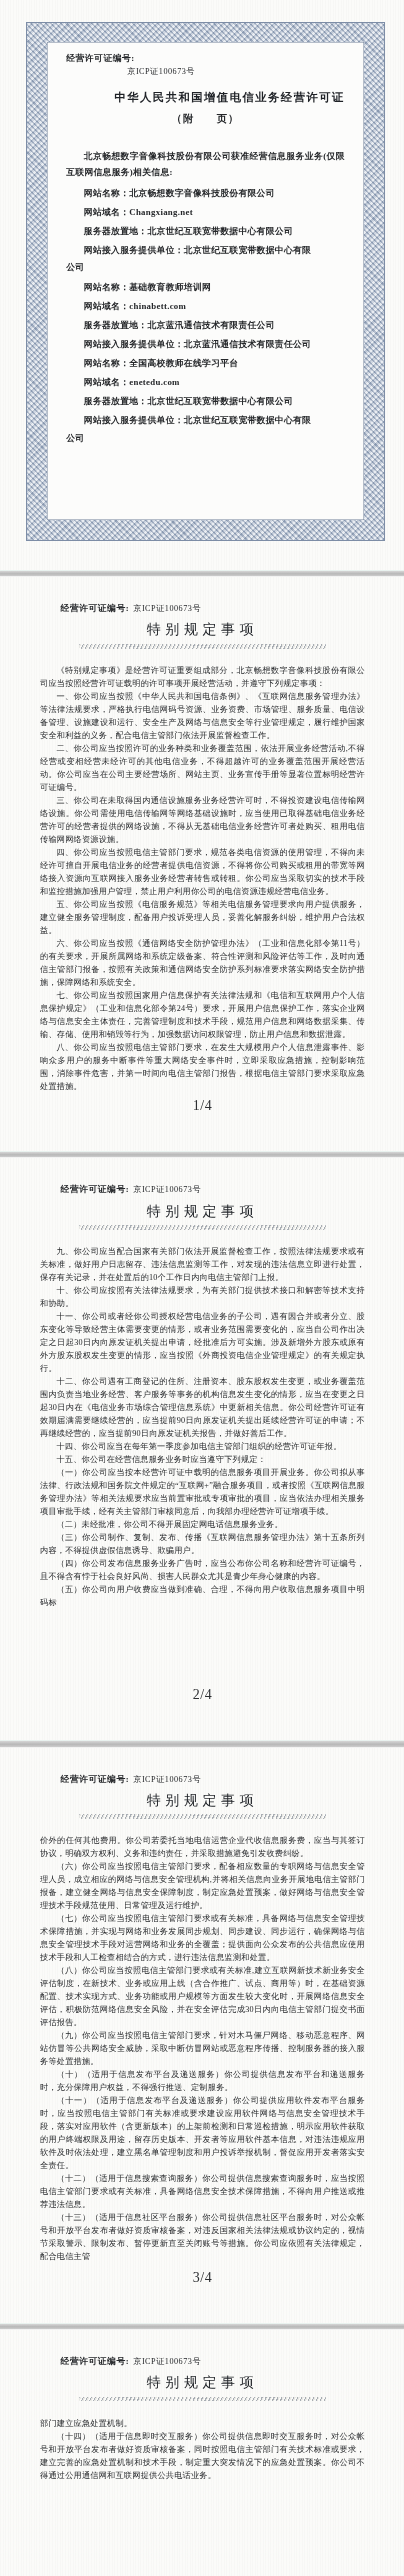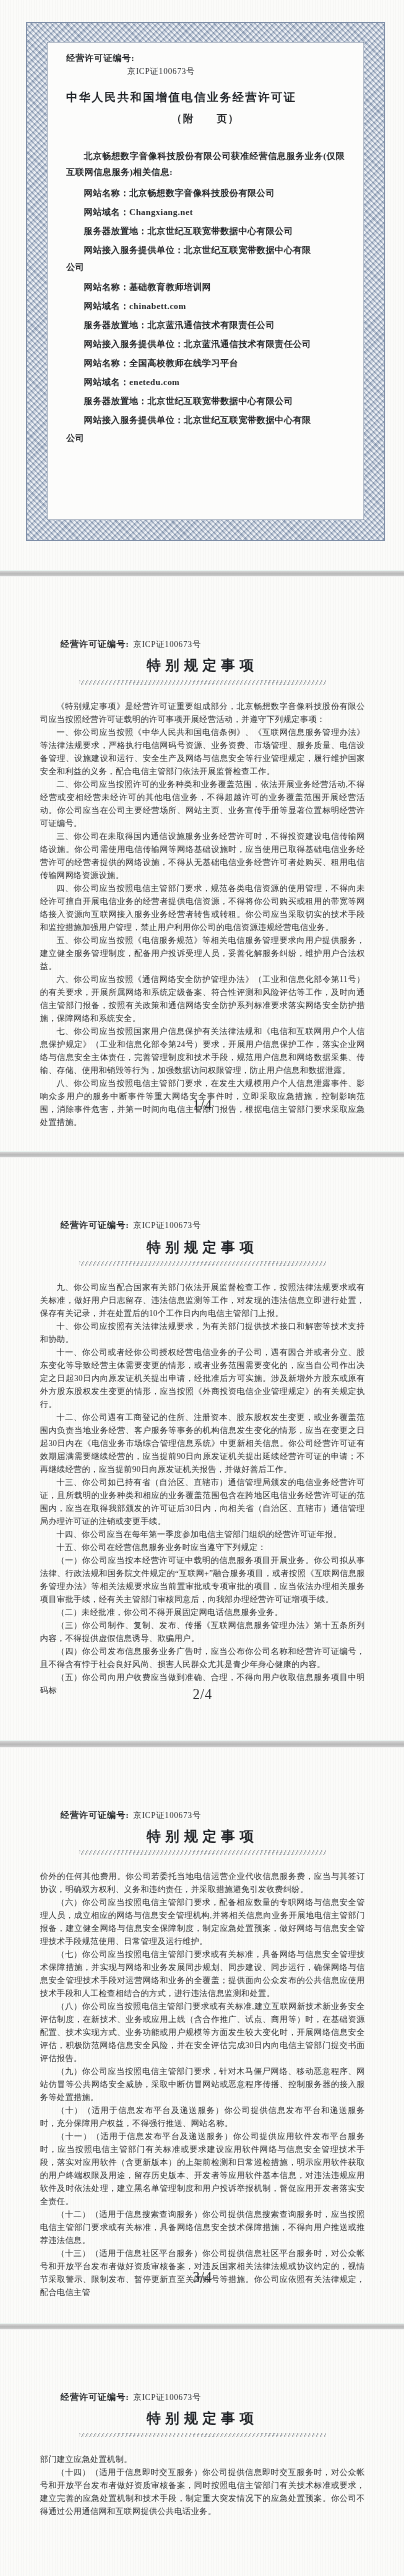--- a/index.html
+++ b/index.html
@@ -40,21 +40,21 @@
     width:100%; height:100%;
     box-sizing:border-box;
     background:#fcfcfb;
     box-shadow:inset 0 0 0 0.5px #6f7f98;
     padding:11.3px 19.6px 0 19.6px;
   }
   .lic-label{font-size:8.8px; font-weight:bold; letter-spacing:0.5px;}
   .lic-value{font-size:8.2px; margin:1px 0 0 61px; letter-spacing:0.5px;}
   .cert-title{
     margin-top:12.4px;
-    text-align:left;
+    text-align:right;
     font-size:11.3px; font-weight:bold; letter-spacing:1.5px;
     color:#1e2126;
   }
   .cert-subtitle{
     margin-top:7.2px;
     text-align:center;
     font-size:10.3px; font-weight:bold; letter-spacing:1px;
   }
   .cert-intro{
     margin-top:23px;
@@ -72,28 +72,28 @@
     letter-spacing:0.3px;
   }
   .f-line.cont{margin-top:5px; text-indent:0;}
 
   
   .sp{padding:0 40px;}
   .p2{height:574px;}
   .p3{height:582px;}
   .p4{height:575px;}
   .p5{height:551px;}
-  .sp-head{padding-top:62px;}
+  .sp-head{padding-top:26px;}
   .sp-lic{padding-left:20.6px; white-space:nowrap;}
   .sp-lic .lab{font-size:8.8px; font-weight:bold; letter-spacing:0.5px;}
   .sp-lic .val{font-size:8.2px; margin-left:4.1px; letter-spacing:0.5px;}
   .sp-title{
     margin-top:6.2px;
     text-align:center;
-    font-size:14px; font-weight:bold; letter-spacing:4.6px;
+    font-size:14px; font-weight:normal; letter-spacing:4.6px;
     color:#1e2126;
   }
   .orn{
     width:76%; height:4.6px;
     margin:4.6px auto 0;
     background:repeating-linear-gradient(115deg, #9aa0a8 0 1px, #e6e6e2 1px 2.1px, rgba(0,0,0,0) 2.1px 3.6px);
     opacity:.85;
     border-radius:1px;
   }
   .sp-body{margin-top:15.5px;}
@@ -178,21 +178,20 @@
         <span class="lab">经营许可证编号:</span><span class="val">京ICP证100673号</span>
       </div>
       <div class="sp-title">特别规定事项</div>
       <div class="orn"></div>
     </div>
     <div class="sp-body">
       <p class="para">九、你公司应当配合国家有关部门依法开展监督检查工作，按照法律法规要求或有关标准，做好用户日志留存、违法信息监测等工作，对发现的违法信息立即进行处置，保存有关记录，并在处置后的10个工作日内向电信主管部门上报。</p>
       <p class="para">十、你公司应按照有关法律法规要求，为有关部门提供技术接口和解密等技术支持和协助。</p>
       <p class="para">十一、你公司或者经你公司授权经营电信业务的子公司，遇有因合并或者分立、股东变化等导致经营主体需要变更的情形，或者业务范围需要变化的，应当自公司作出决定之日起30日内向原发证机关提出申请，经批准后方可实施。涉及新增外方股东或原有外方股东股权发生变更的情形，应当按照《外商投资电信企业管理规定》的有关规定执行。</p>
       <p class="para">十二、你公司遇有工商登记的住所、注册资本、股东股权发生变更，或业务覆盖范围内负责当地业务经营、客户服务等事务的机构信息发生变化的情形，应当在变更之日起30日内在《电信业务市场综合管理信息系统》中更新相关信息。你公司经营许可证有效期届满需要继续经营的，应当提前90日向原发证机关提出延续经营许可证的申请；不再继续经营的，应当提前90日向原发证机关报告，并做好善后工作。</p>
-      <p class="para">十三、你公司如已持有省（自治区、直辖市）通信管理局颁发的电信业务经营许可证，且所载明的业务种类和相应的业务覆盖范围包含在跨地区电信业务经营许可证的范围内，应当在取得我部颁发的许可证后30日内，向相关省（自治区、直辖市）通信管理局办理许可证的注销或变更手续。</p>
       <p class="para">十四、你公司应当在每年第一季度参加电信主管部门组织的经营许可证年报。</p>
       <p class="para">十五、你公司在经营信息服务业务时应当遵守下列规定：</p>
       <p class="para">（一）你公司应当按本经营许可证中载明的信息服务项目开展业务。你公司拟从事法律、行政法规和国务院文件规定的“互联网+”融合服务项目，或者按照《互联网信息服务管理办法》等相关法规要求应当前置审批或专项审批的项目，应当依法办理相关服务项目审批手续，经有关主管部门审核同意后，向我部办理经营许可证增项手续。</p>
       <p class="para">（二）未经批准，你公司不得开展固定网电话信息服务业务。</p>
       <p class="para">（三）你公司制作、复制、发布、传播《互联网信息服务管理办法》第十五条所列内容，不得提供虚假信息诱导、欺骗用户。</p>
       <p class="para">（四）你公司发布信息服务业务广告时，应当公布你公司名称和经营许可证编号，且不得含有悖于社会良好风尚、损害人民群众尤其是青少年身心健康的内容。</p>
       <p class="para">（五）你公司向用户收费应当做到准确、合理，不得向用户收取信息服务项目中明码标</p>
     </div>
     <div class="page-no">2/4</div>
   </div>
@@ -206,21 +205,21 @@
       </div>
       <div class="sp-title">特别规定事项</div>
       <div class="orn"></div>
     </div>
     <div class="sp-body">
       <p class="para noind">价外的任何其他费用。你公司若委托当地电信运营企业代收信息服务费，应当与其签订协议，明确双方权利、义务和违约责任，并采取措施避免引发收费纠纷。</p>
       <p class="para">（六）你公司应当按照电信主管部门要求，配备相应数量的专职网络与信息安全管理人员，成立相应的网络与信息安全管理机构,并将相关信息向业务开展地电信主管部门报备，建立健全网络与信息安全保障制度，制定应急处置预案，做好网络与信息安全管理技术手段规范使用、日常管理及运行维护。</p>
       <p class="para">（七）你公司应当按照电信主管部门要求或有关标准，具备网络与信息安全管理技术保障措施，并实现与网络和业务发展同步规划、同步建设、同步运行，确保网络与信息安全管理技术手段对运营网络和业务的全覆盖；提供面向公众发布的公共信息应使用技术手段和人工检查相结合的方式，进行违法信息监测和处置。</p>
       <p class="para">（八）你公司应当按照电信主管部门要求或有关标准,建立互联网新技术新业务安全评估制度，在新技术、业务或应用上线（含合作推广、试点、商用等）时，在基础资源配置、技术实现方式、业务功能或用户规模等方面发生较大变化时，开展网络信息安全评估，积极防范网络信息安全风险，并在安全评估完成30日内向电信主管部门提交书面评估报告。</p>
       <p class="para">（九）你公司应当按照电信主管部门要求，针对木马僵尸网络、移动恶意程序、网站仿冒等公共网络安全威胁，采取中断仿冒网站或恶意程序传播、控制服务器的接入服务等处置措施。</p>
-      <p class="para">（十）（适用于信息发布平台及递送服务）你公司提供信息发布平台和递送服务时，充分保障用户权益，不得强行推送、网站名称。</p>
+      <p class="para">（十）（适用于信息发布平台及递送服务）你公司提供信息发布平台和递送服务时，充分保障用户权益，不得强行推送、定制服务。</p>
       <p class="para">（十一）（适用于信息发布平台及递送服务）你公司提供应用软件发布平台服务时，应当按照电信主管部门有关标准或要求建设应用软件网络与信息安全管理技术手段，落实对应用软件（含更新版本）的上架前检测和日常巡检措施，明示应用软件获取的用户终端权限及用途，留存历史版本、开发者等应用软件基本信息，对违法违规应用软件及时依法处理，建立黑名单管理制度和用户投诉举报机制，督促应用开发者落实安全责任。</p>
       <p class="para">（十二）（适用于信息搜索查询服务）你公司提供信息搜索查询服务时，应当按照电信主管部门要求或有关标准，具备网络信息安全技术保障措施，不得向用户推送或推荐违法信息。</p>
       <p class="para">（十三）（适用于信息社区平台服务）你公司提供信息社区平台服务时，对公众帐号和开放平台发布者做好资质审核备案，对违反国家相关法律法规或协议约定的，视情节采取警示、限制发布、暂停更新直至关闭账号等措施。你公司应依照有关法律规定，配合电信主管</p>
     </div>
     <div class="page-no">3/4</div>
   </div>
 
   <div class="divider"></div>
 
   <div class="page sp p5">

